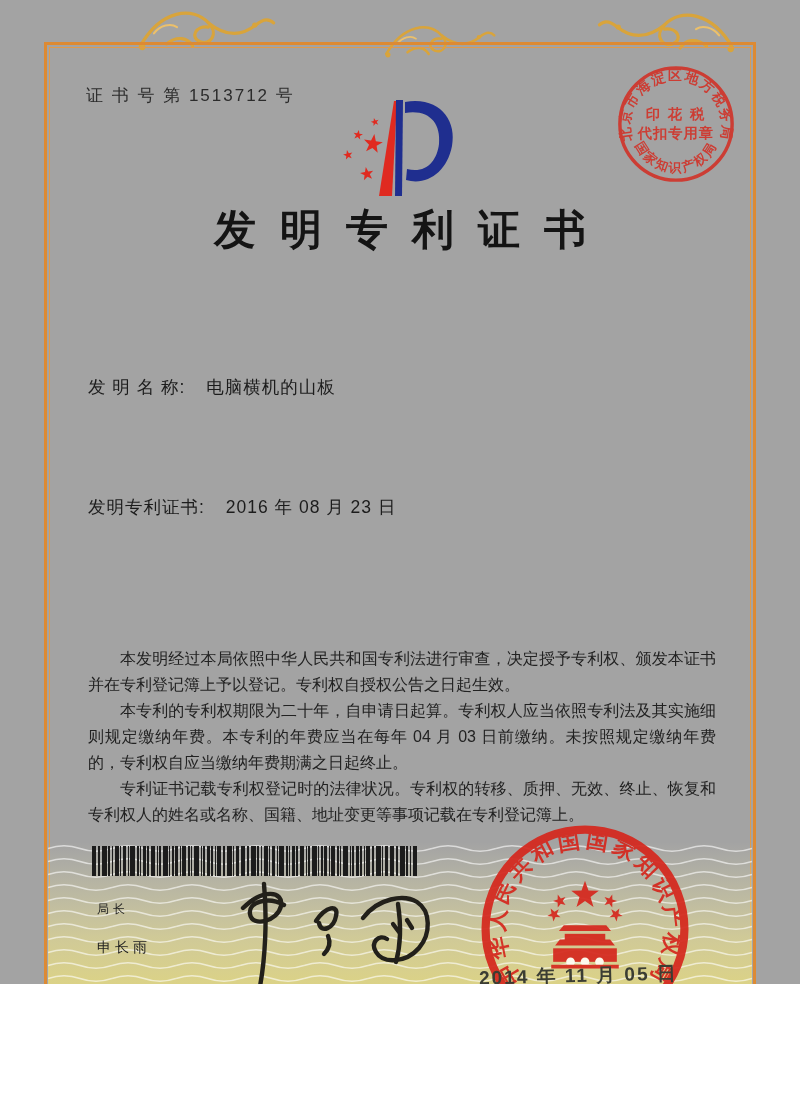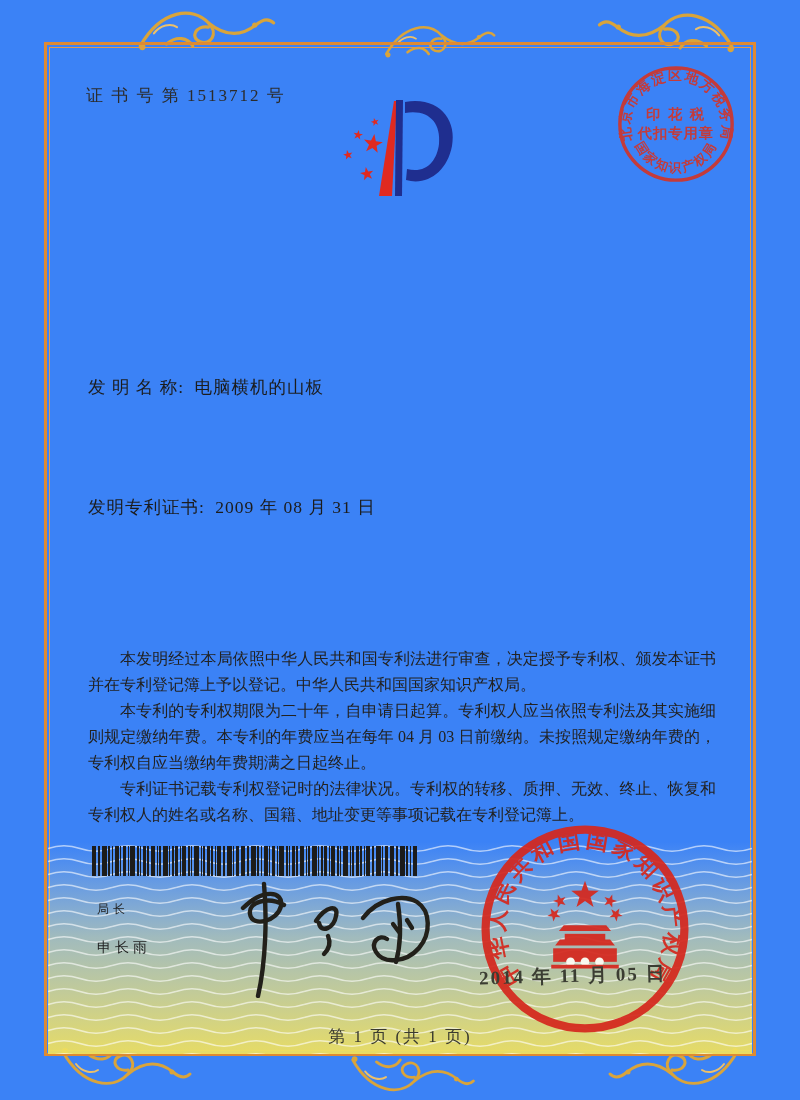--- a/index.html
+++ b/index.html
@@ -1,19 +1,19 @@
 <!DOCTYPE html>
 <html><head>
 <meta charset="utf-8">
 <style>
   html,body{margin:0;padding:0;background:#ffffff;}
   .cert{
-    position:relative;width:800px;height:1100px;margin:0 auto;
-    background:#3b82f6;overflow:hidden;
-    font-family:Liberation Serif, serif;color:#1e1e1e;
+    position:relative;width:800px;height:984px;margin:0 auto;
+    background:#a3a3a3;overflow:hidden;
+    font-family:Liberation Sans, sans-serif;color:#1e1e1e;
   }
   .frame{
     position:absolute;left:44px;top:42px;width:706px;height:1008px;
     border:3px solid #dd8a33;
   }
   .frame::after{
     content:"";position:absolute;left:2px;top:2px;right:2px;bottom:2px;
     border:1px solid #e09a4a;
   }
   .cert-number{
@@ -21,21 +21,21 @@
   }
   .logo{position:absolute;left:333px;top:92px;}
   .tax-stamp{position:absolute;left:612px;top:60px;opacity:.92;}
   .title{
     position:absolute;left:0;top:202px;width:100%;text-align:center;
     font-size:42px;font-weight:700;letter-spacing:24px;text-indent:24px;color:#141414;
   }
   .field{position:absolute;left:88px;font-size:17.5px;color:#1c1c1c;white-space:nowrap;}
   .f0{top:375px}.f1{top:435px}.f2{top:495px}.f3{top:551px}.f4{top:609px}
   .field .lab{letter-spacing:1px;}
-  .field .val{margin-left:6px;letter-spacing:1px;}
+  .field .val{margin-left:16px;letter-spacing:1px;}
   .body-text{
     position:absolute;left:88px;top:646px;width:628px;
     font-size:16px;line-height:26px;text-align:justify;color:#222;
   }
   .body-text p{margin:0;text-indent:2em;}
   .guilloche{position:absolute;left:48px;top:842px;pointer-events:none;}
   .barcode{position:absolute;left:90px;top:845px;}
   .director-title{position:absolute;left:97px;top:901px;font-size:12px;letter-spacing:4px;color:#222;}
   .director-name{position:absolute;left:97px;top:939px;font-size:14px;letter-spacing:4px;color:#222;}
   .signature{position:absolute;left:188px;top:876px;}
@@ -116,32 +116,33 @@
     <text font-size="14" fill="#d0352b" font-weight="bold" letter-spacing="2">
       <textPath href="#tsTop" startOffset="50%" text-anchor="middle">北京市海淀区地方税务局</textPath>
     </text>
     <text x="65" y="60" text-anchor="middle" font-size="14.5" fill="#d0352b" font-weight="bold" letter-spacing="2">印 花 税</text>
     <text x="65" y="79" text-anchor="middle" font-size="14.5" fill="#d0352b" font-weight="bold" letter-spacing="1">代扣专用章</text>
     <text font-size="13" fill="#d0352b" font-weight="bold" letter-spacing="2">
       <textPath href="#tsBot" startOffset="50%" text-anchor="middle">国家知识产权局</textPath>
     </text>
   </svg>
 
+  <div class="title">发明专利证书</div>
 
   <div class="field f0">
     <span class="lab">发 明 名 称:</span>
     <span class="val">电脑横机的山板</span>
   </div>
   <div class="field f2">
     <span class="lab">发明专利证书:</span>
-    <span class="val">2009 年 08 月 31 日</span>
+    <span class="val">2016 年 08 月 23 日</span>
   </div>
 
   <div class="body-text">
-    <p>本发明经过本局依照中华人民共和国专利法进行审查，决定授予专利权、颁发本证书并在专利登记簿上予以登记。中华人民共和国国家知识产权局。</p>
+    <p>本发明经过本局依照中华人民共和国专利法进行审查，决定授予专利权、颁发本证书并在专利登记簿上予以登记。专利权自授权公告之日起生效。</p>
     <p>本专利的专利权期限为二十年，自申请日起算。专利权人应当依照专利法及其实施细则规定缴纳年费。本专利的年费应当在每年 04 月 03 日前缴纳。未按照规定缴纳年费的，专利权自应当缴纳年费期满之日起终止。</p>
     <p>专利证书记载专利权登记时的法律状况。专利权的转移、质押、无效、终止、恢复和专利权人的姓名或名称、国籍、地址变更等事项记载在专利登记簿上。</p>
   </div>
 
   <svg class="barcode" width="330" height="32" viewBox="0 0 330 32" aria-hidden="true">
     <path d="M2 16 H 328" stroke="#1c1c1c" stroke-width="30" stroke-dasharray="4 2 2 2 5 1 2 2 1 2 4 1 1 2 3 2 1 1 5 2 2 1 1 2 3 1 2 2 4 2 1 1 2 2 5 1 1 2 2 1 3 2 1 1 4 2 2 1 1 2 5 2 1 1 2 2 3 1 2 2 1 1 4 2 2 2 5 1 1 2 3 2"></path>
   </svg>
 
   <div class="director-title">局长</div>
   <div class="director-name">申长雨</div>

